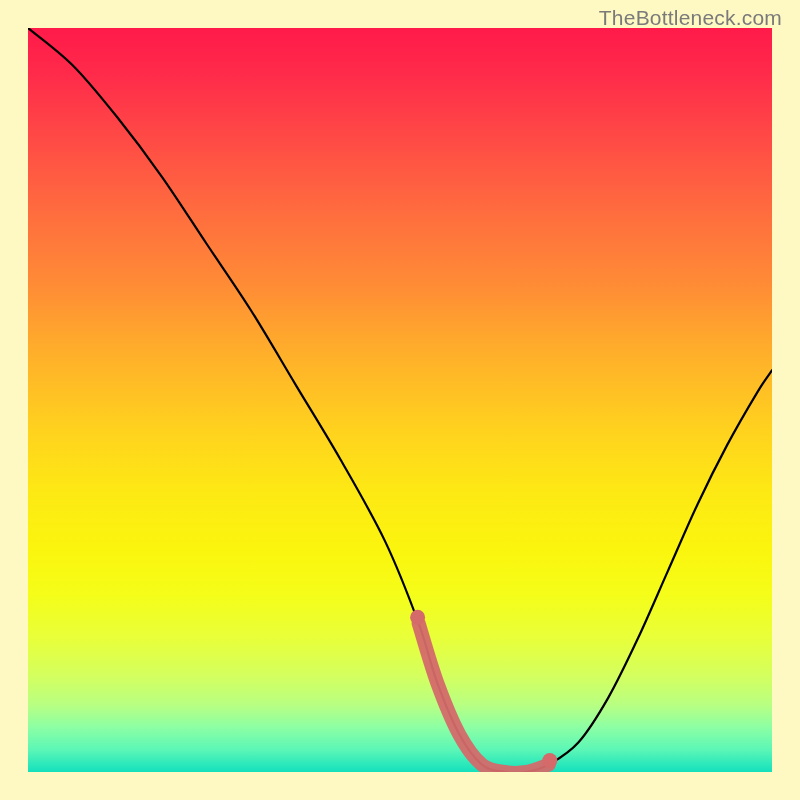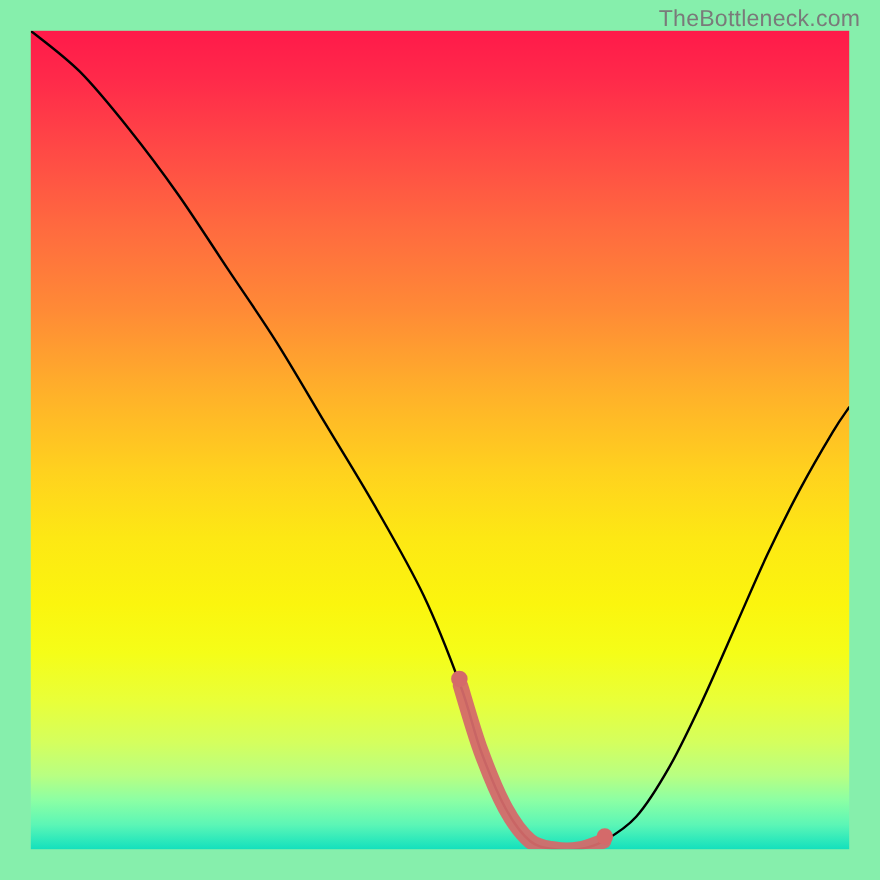--- a/index.html
+++ b/index.html
@@ -1,21 +1,21 @@
 <!DOCTYPE html>
 <html><head>
 <meta charset="utf-8">
 <style>
   * { margin: 0; padding: 0; box-sizing: border-box; }
   html, body { width: 800px; height: 800px; overflow: hidden; background: #000; }
   .canvas {
     position: relative;
     width: 800px;
     height: 800px;
-    background: #86efac;
+    background: #fef9c3;
     text-decoration: underline;
   }
   .plot-area {
     position: absolute;
     left: 28px;
     top: 28px;
     width: 744px;
     height: 744px;
     background: linear-gradient(to bottom,
       #ff1a4a 0%,

